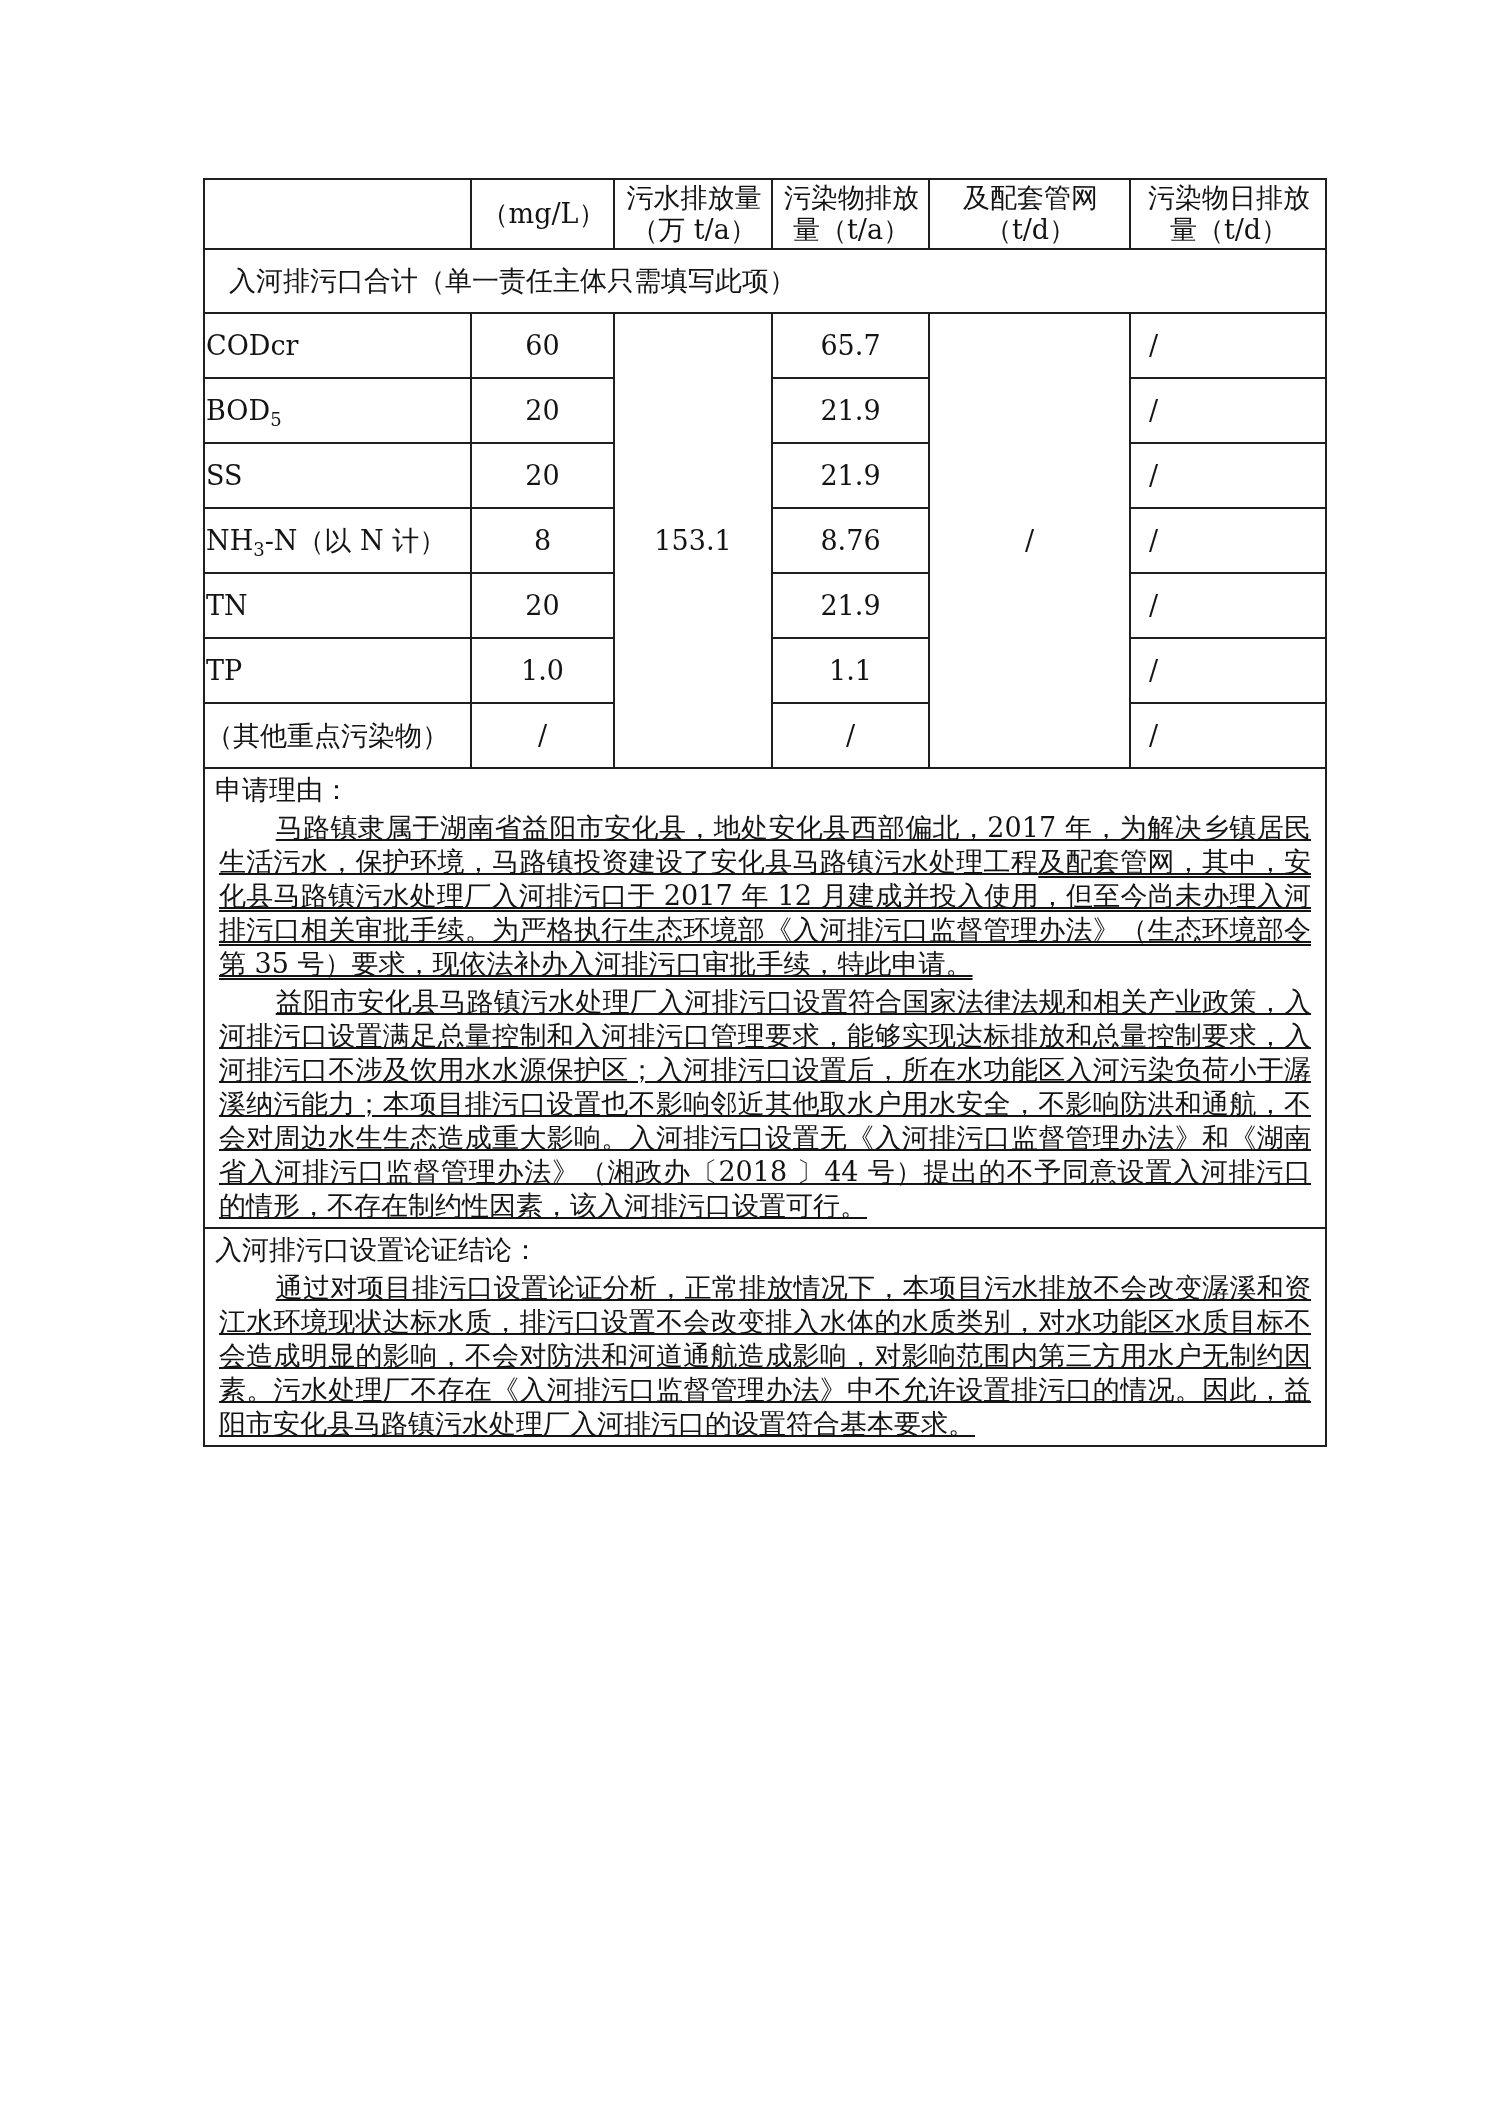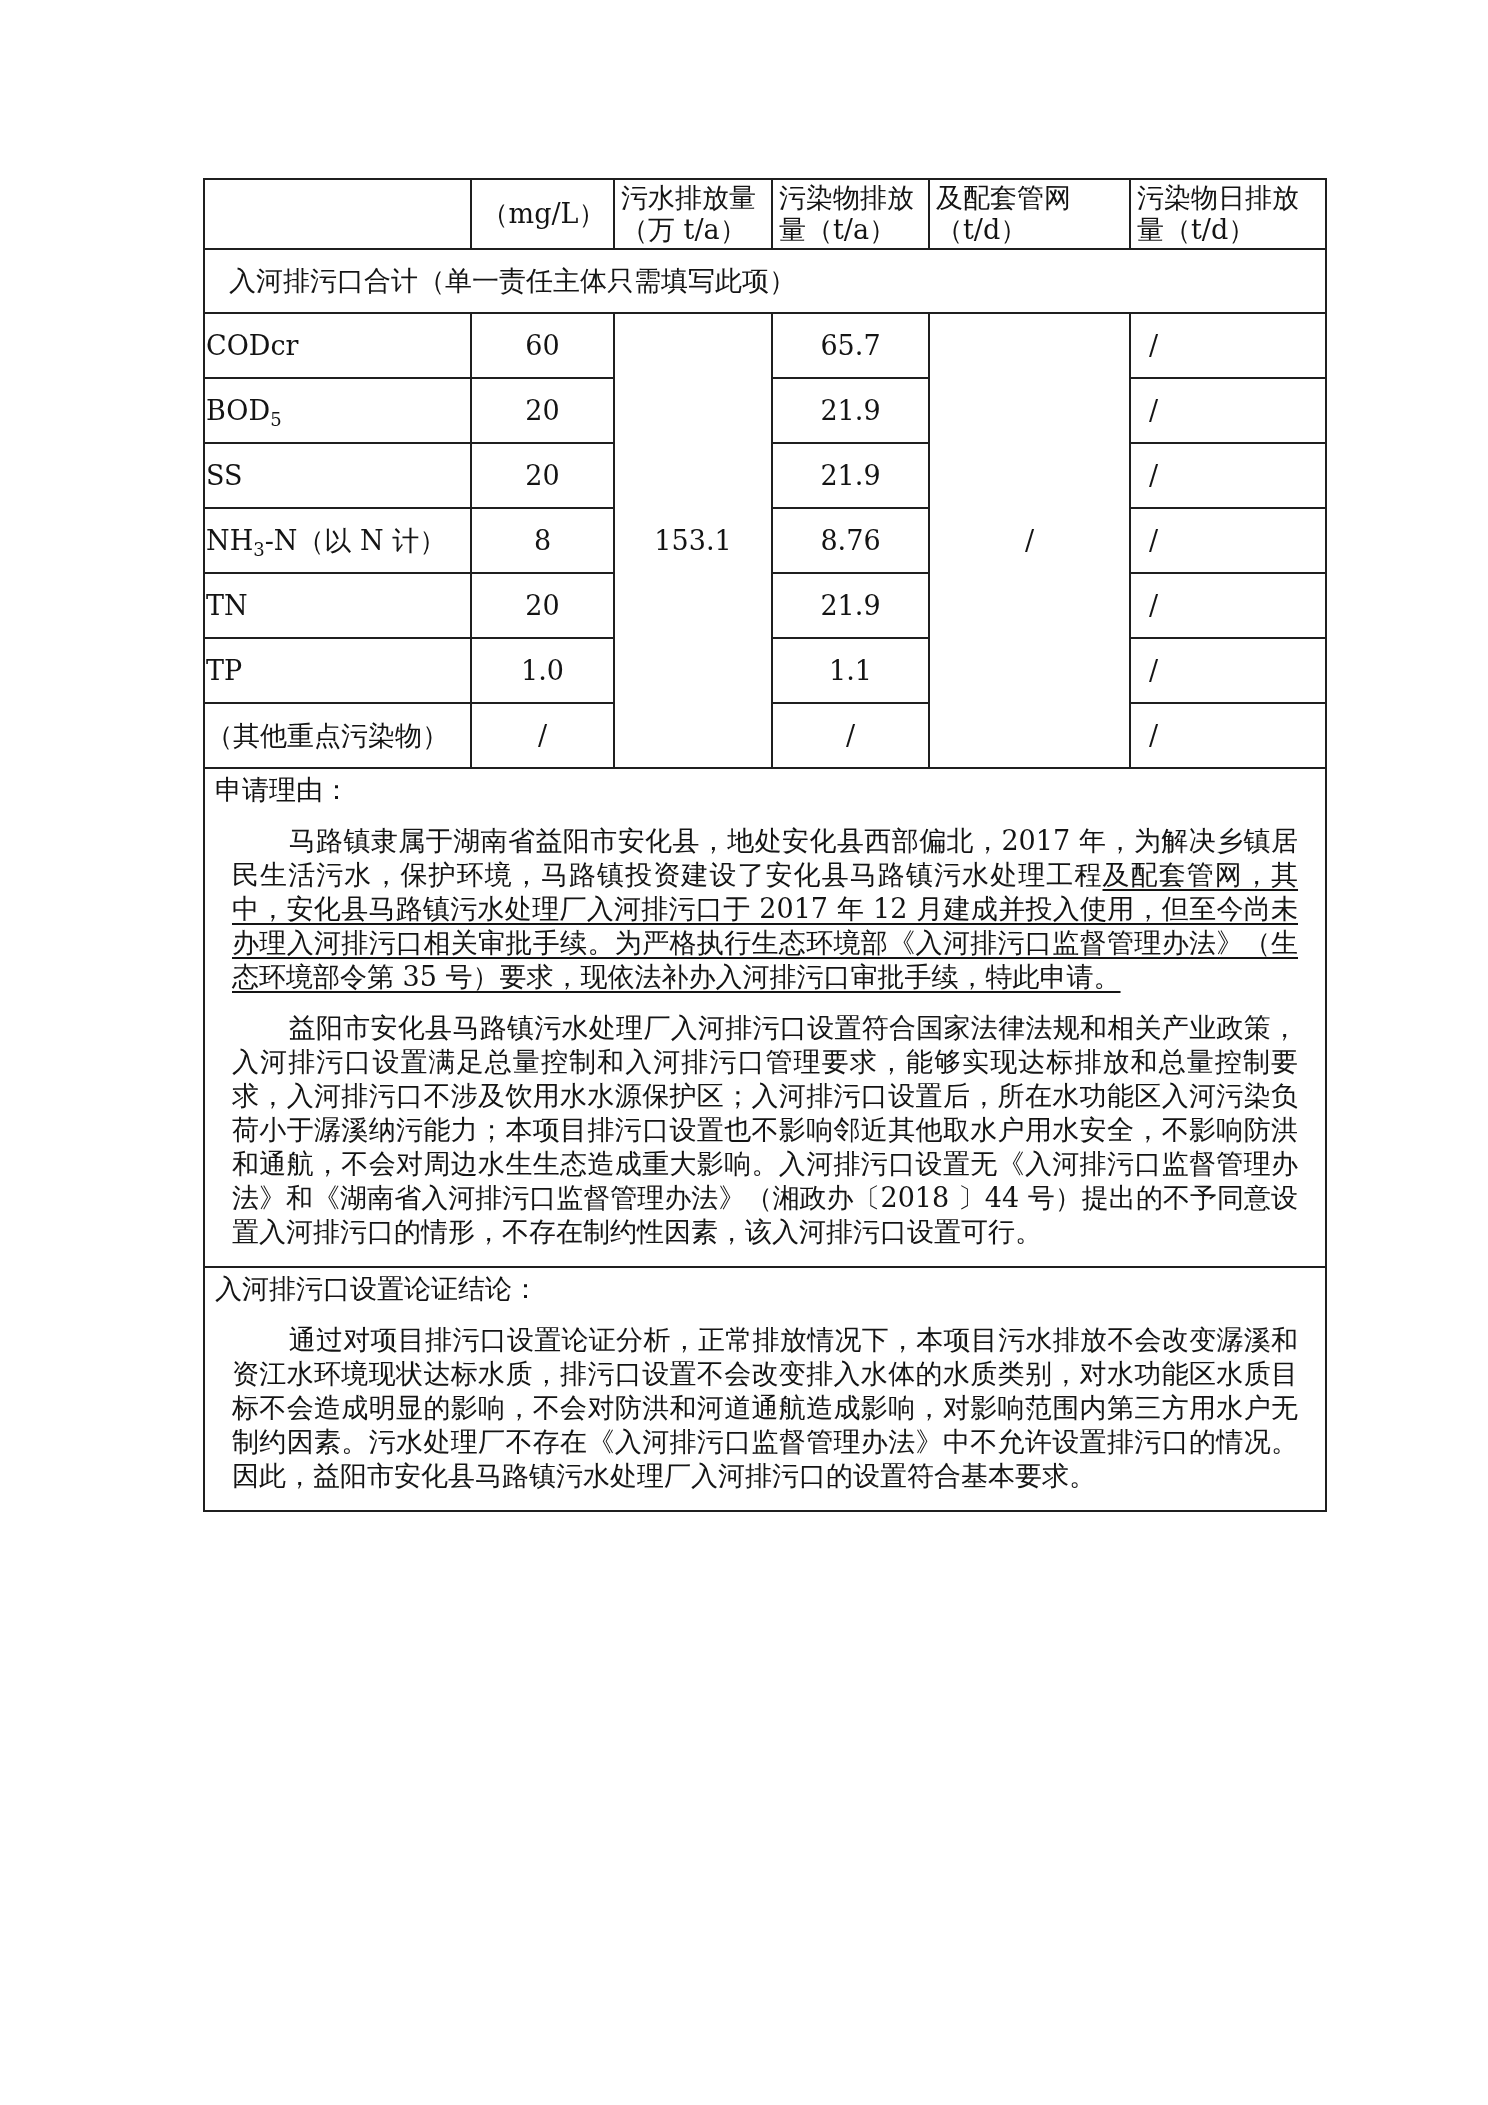--- a/index.html
+++ b/index.html
@@ -15,33 +15,33 @@
     border:2px solid #1f1f1f; font-size:27px; vertical-align:middle;
     overflow:hidden; box-sizing:border-box;
   }
   tr.r-header   { height:68px; }
   tr.r-summary  { height:64px; }
   tr.r-data     { height:65px; }
   tr.r-reason   { height:447px; }
   tr.r-conclusion { height:205px;padding-left:28px; }
 
   .header-cell {
-    vertical-align:top; text-align:left; padding:2px 4px 2px 6px;
+    vertical-align:top; text-align:center; padding:2px 4px 2px 6px;
     line-height:32px; white-space:pre-line;
   }
   .header-cell.center { text-align:center; }
   .name-cell  { }
   .num-cell   { text-align:center; }
   .slash-left { text-align:left; padding-left:18px; }
   .summary-cell { text-align:left; padding-left:24px; font-size:27px; }
   .text-cell {
     vertical-align:top; text-align:left; padding:4px 10px 0 10px; line-height:34px;
   }
   .cell-title { margin:0; }
-  .para { margin:17px; text-indent:2.1em; text-align:justify; }
+  .para { margin:4px; text-indent:2.1em; text-align:justify;text-decoration:underline; }
   .underlined {
     text-decoration:underline;
     text-decoration-thickness:2px;
     text-underline-offset:5px;
   }
   sub { font-size:18px; line-height:0; }
 </style>
 </head>
 <body>
 

